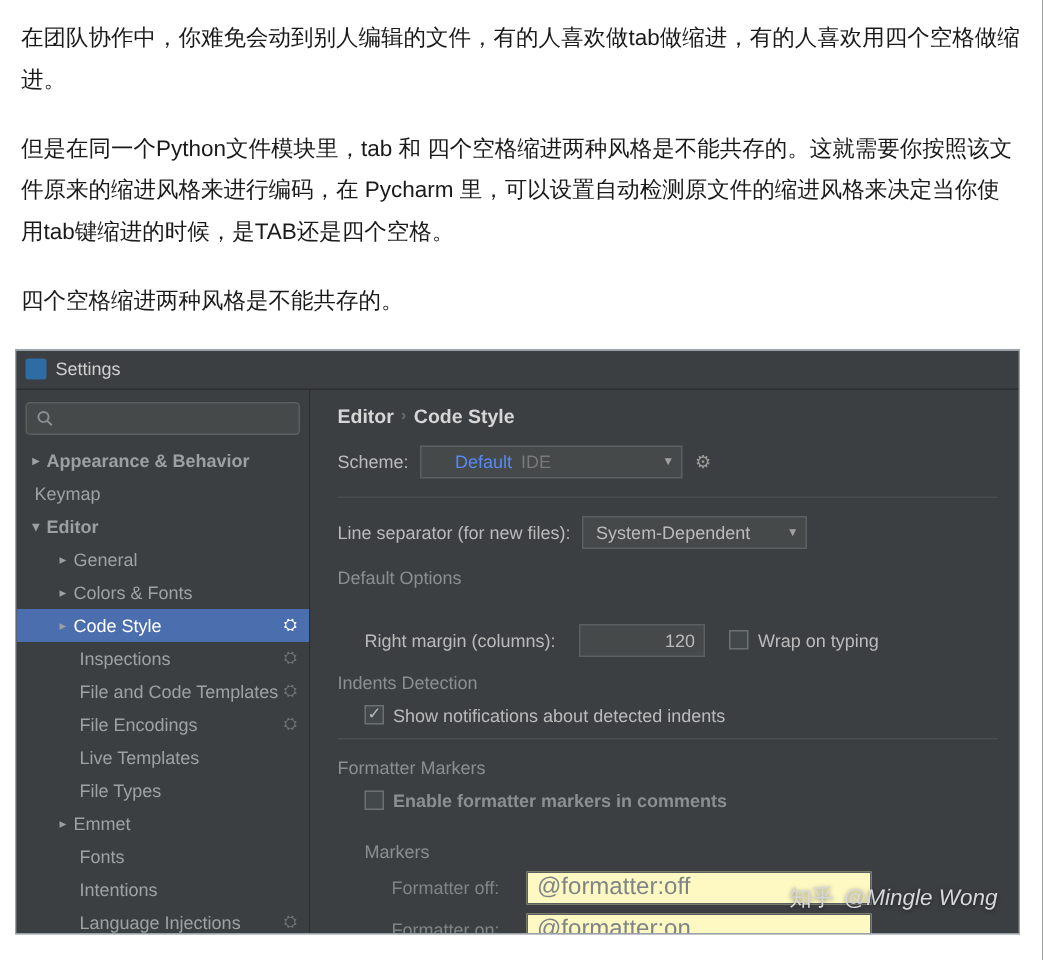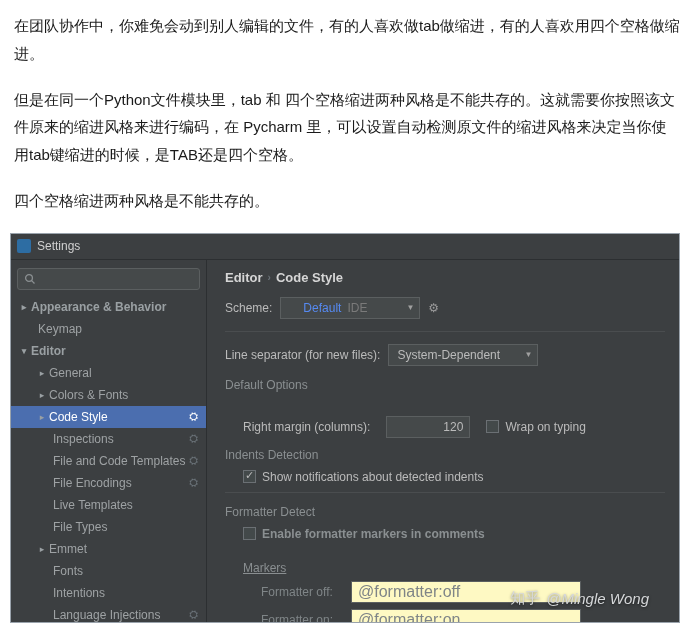--- a/index.html
+++ b/index.html
@@ -23,40 +23,40 @@
   .tree-item.selected { background: #4b6eaf; color: #ffffff; }
   .tree-item .cog { position: absolute; right: 8px; color: #6a7278; font-size: 11px; }
   .tree-item.selected .cog { color: #ffffff; }
   .content { flex: 1; background: #3c3f41; padding: 10px 14px 0 18px; overflow: hidden; }
   .crumb { color: #d6d6d6; font-size: 13px; font-weight: bold; margin-bottom: 12px; display: flex; align-items: center; gap: 5px;}
   .crumb .sep { color: #6a7278; font-size: 10px; }
   .row { display: flex; align-items: center; margin-bottom: 12px; font-size: 12px; color: #bbbbbb; }
   .row .label { margin-right: 8px; color: #bbbbbb; }
   .dropdown { height: 22px; background: #45494a; border: 1px solid #5b5f60; display: inline-flex; align-items: center; padding: 0 18px 0 8px; position: relative; color: #bbbbbb; }
   .dropdown .dd-arrow { position: absolute; right: 5px; font-size: 8px; color: #a0a0a0; }
-  .dropdown.scheme { width: 140px; padding-left: 22px; }
+  .dropdown.scheme { width: 175px; padding-left: 22px; }
   .scheme-val { color: #568af2; }
   .scheme-ide { color: #7a7a7a; margin-left: 6px; }
   .gear { margin-left: 8px; color: #9a9a9a; font-size: 12px; }
   .sep-line { height: 1px; background: #4a4d4f; margin: 4px 0 12px 0; }
   .group-label { color: #8a8f91; font-size: 12px; margin-bottom: 8px; }
   .indent-row { display: flex; align-items: center; padding-left: 18px; margin-bottom: 6px; margin-top: 24px; }
   .indent-row .label2 { color: #bbbbbb; font-size: 12px; }
   .num-input { width: 84px; height: 22px; background: #45494a; border: 1px solid #5b5f60; color: #bbbbbb; text-align: right; padding: 0 6px; margin-left: 16px; margin-right: 16px; font-size: 12px; }
   .checkbox { width: 13px; height: 13px; border: 1px solid #6b7074; background: #43494a; display: inline-block; margin-right: 6px; position: relative; flex-shrink: 0; }
   .checkbox.checked::after { content: "✓"; position: absolute; top: -2px; left: 1px; font-size: 11px; color: #bbbbbb; }
   .detect-box { padding-left: 18px; margin-top: 4px; }
   .detect-row { display: flex; align-items: center; margin-bottom: 8px; }
   .detect-row.highlight { border: 1.5px solid #c93a3a; padding: 3px 6px 3px 4px; display: inline-flex; }
   .detect-row .txt { color: #bbbbbb; font-size: 12px; }
   .formatter-box { padding-left: 18px; margin-top: 2px; }
   .mk-row { display: flex; align-items: center; padding-left: 18px; margin-bottom: 6px; }
   .mk-row .mk-label { width: 90px; color: #7f8587; font-size: 12px; }
   .mk-input { flex: 1; max-width: 230px; height: 22px; background: #fef9c3; border: 1px solid #5b5f60; color: #7f8587; padding: 0 6px; font-size: 16px; }
-  .watermark { position: absolute; right: 30px; bottom: 14px; color: #d6d8da; font-size: 15px; font-style: italic; font-family: "Microsoft YaHei", sans-serif; display: flex; align-items: center; gap: 6px; text-shadow: 0 1px 3px rgba(0,0,0,.5); }
+  .watermark { position: absolute; right: 14px; bottom: 14px; color: #d6d8da; font-size: 15px; font-style: italic; font-family: "Microsoft YaHei", sans-serif; display: flex; align-items: center; gap: 6px; text-shadow: 0 1px 3px rgba(0,0,0,.5); }
   .watermark .zh { font-style: normal; }
 </style>
 </head>
 <body>
 
 <div class="article">
   <p>在团队协作中，你难免会动到别人编辑的文件，有的人喜欢做tab做缩进，有的人喜欢用四个空格做缩进。</p>
   <p>但是在同一个Python文件模块里，tab 和 四个空格缩进两种风格是不能共存的。这就需要你按照该文件原来的缩进风格来进行编码，在 Pycharm 里，可以设置自动检测原文件的缩进风格来决定当你使用tab键缩进的时候，是TAB还是四个空格。</p>
   <p>四个空格缩进两种风格是不能共存的。</p>
 </div>
@@ -74,21 +74,21 @@
       <div class="search">
         <svg width="12" height="12" viewBox="0 0 12 12">
               <circle cx="5" cy="5" r="3.4" fill="none" stroke="#8a8f91" stroke-width="1.3"></circle>
               <line x1="7.6" y1="7.6" x2="10.5" y2="10.5" stroke="#8a8f91" stroke-width="1.3"></line>
             </svg>
       </div>
       <div class="tree-item top">
             <span class="arrow">▸</span>
             <span>Appearance &amp; Behavior</span>
           </div>
-      <div class="tree-item sub" style="padding-left:27px;">
+      <div class="tree-item sub" style="padding-left:12px;">
             <span>Keymap</span>
           </div>
       <div class="tree-item top">
             <span class="arrow">▾</span>
             <span>Editor</span>
           </div>
       <div class="tree-item sub">
             <span class="arrow">▸</span>
             <span>General</span>
           </div>
@@ -174,27 +174,27 @@
       <div class="group-label" style="margin-top:10px;">Indents Detection</div>
       <div class="detect-box">
         <div class="detect-row">
           <span class="checkbox checked"></span>
           <span class="txt">Show notifications about detected indents</span>
         </div>
       </div>
 
       <div class="sep-line" style="margin-top:8px;"></div>
 
-      <div class="group-label">Formatter Detect</div>
+      <div class="group-label">Formatter Markers</div>
       <div class="formatter-box">
         <div class="detect-row">
           <span class="checkbox"></span>
           <span class="txt" style="color:#8a8f91;font-weight:bold;">Enable formatter markers in comments</span>
         </div>
-        <div class="group-label" style="margin:20px 0 6px 0;text-decoration:underline;">Markers</div>
+        <div class="group-label" style="margin:20px 0 6px 0;">Markers</div>
         <div class="mk-row">
           <span class="mk-label">Formatter off:</span>
           <input class="mk-input" value="@formatter:off" style="">
         </div>
         <div class="mk-row">
           <span class="mk-label">Formatter on:</span>
           <input class="mk-input" value="@formatter:on" style="">
         </div>
       </div>
     </div>

